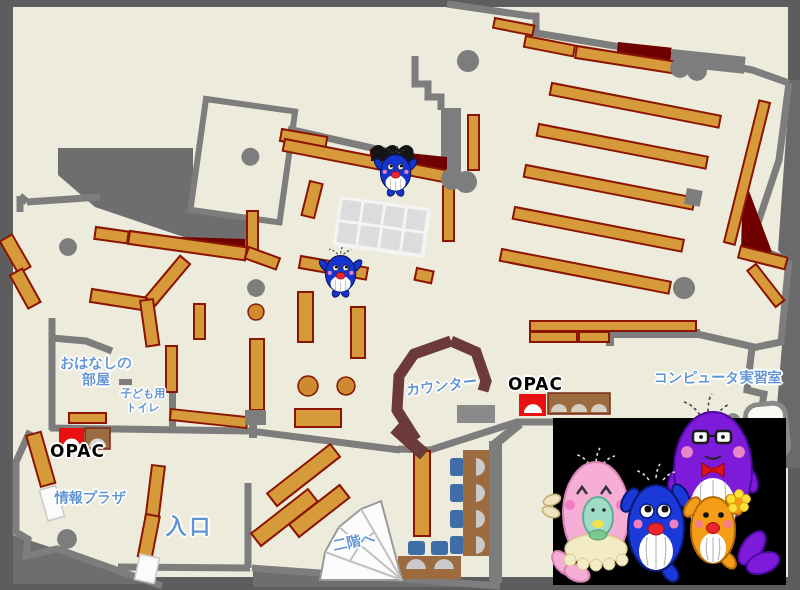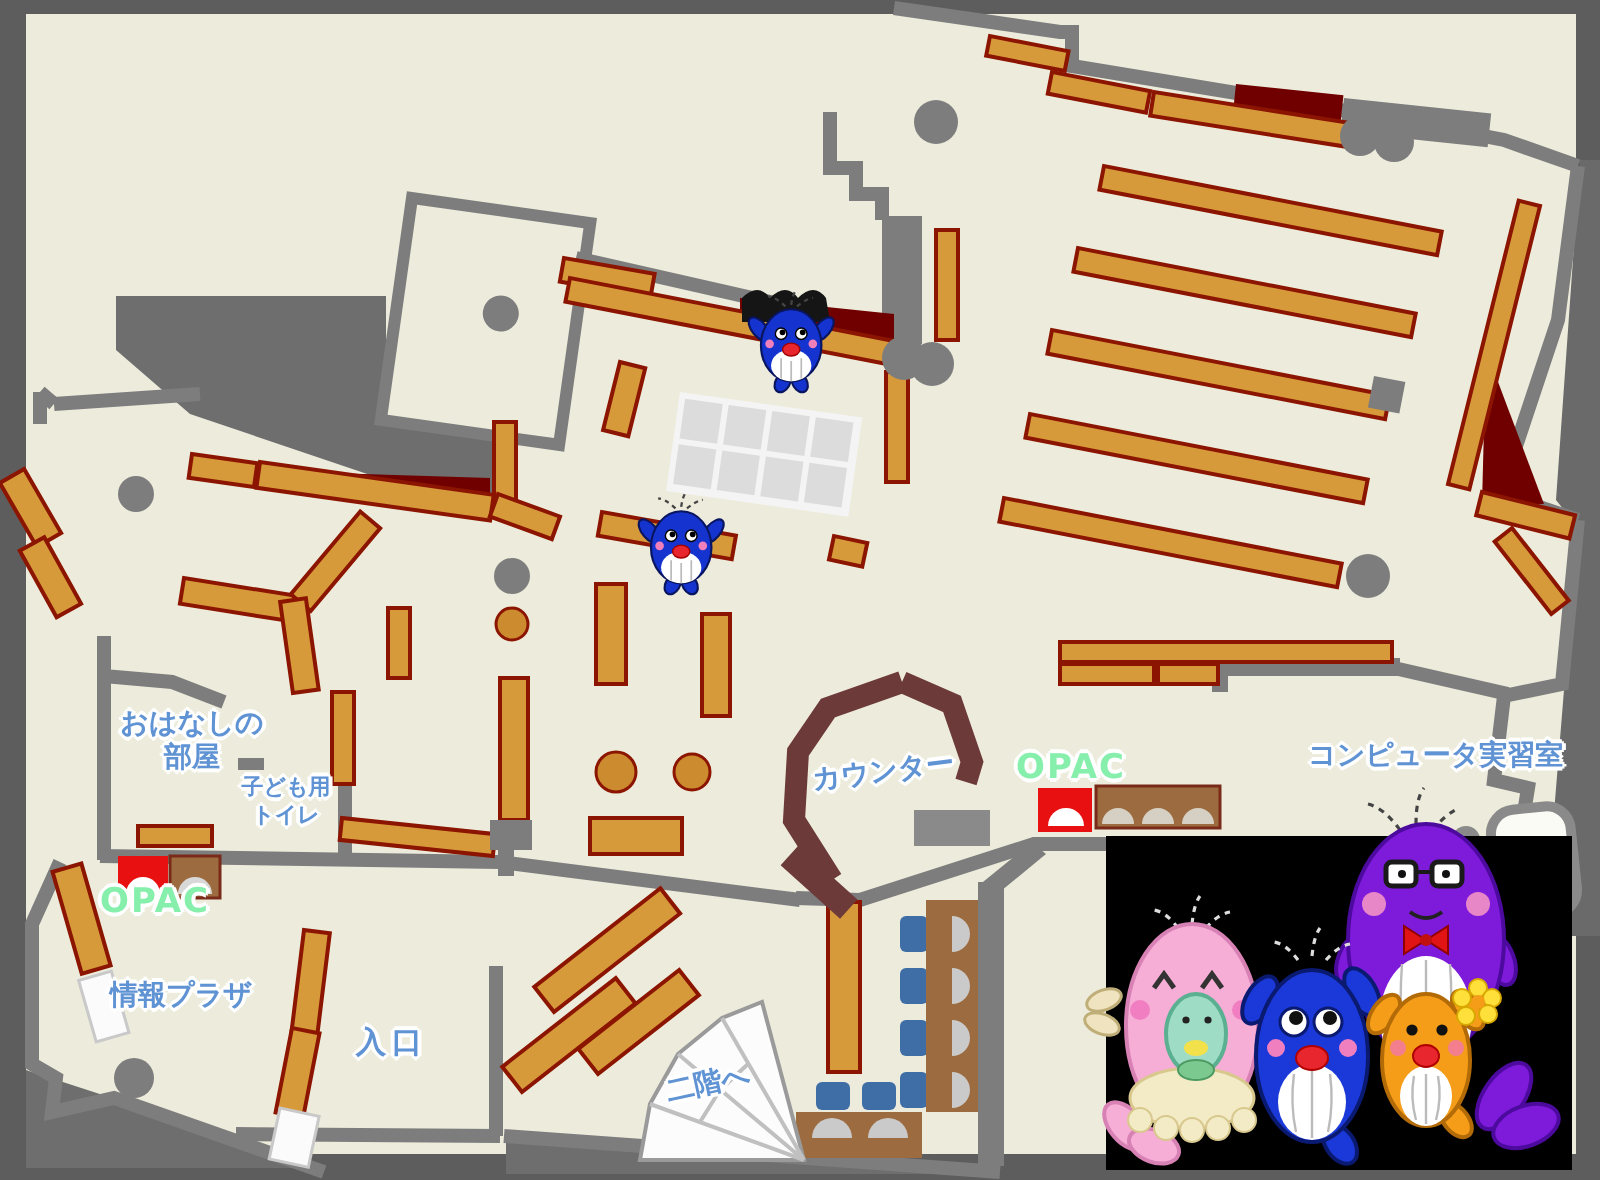--- a/index.html
+++ b/index.html
@@ -2,27 +2,27 @@
 <html><head>
 <meta charset="utf-8">
 <style>
   html,body{margin:0;padding:0;background:#444;}
   .stage{position:relative;width:800px;height:590px;overflow:hidden;
          font-family:"DejaVu Sans","Liberation Sans",sans-serif;background:#6a6a6a;}
   .stage svg{position:absolute;left:0;top:0;}
   .lbl{position:absolute;font-weight:bold;color:#5f93d4;white-space:nowrap;
        text-shadow:-2px 0 0 #fff,2px 0 0 #fff,0 -2px 0 #fff,0 2px 0 #fff,
                    -1px -1px 0 #fff,1px -1px 0 #fff,-1px 1px 0 #fff,1px 1px 0 #fff;}
-  .lbl.red{color:#86efac;}
+  .lbl.red{color:#000000;}
   .lbl .ln{display:block;text-align:center;}
   #lbl-ohanashi{left:48px;top:354px;width:96px;font-size:14px;line-height:17px;}
   #lbl-kids{left:112px;top:387px;width:62px;font-size:11px;line-height:14px;}
   #lbl-opac-left{left:50px;top:441px;font-size:17px;letter-spacing:1px;}
   #lbl-info{left:55px;top:489px;font-size:14px;text-align:right;}
-  #lbl-entrance{left:178px;top:512px;font-size:15px;letter-spacing:3px;}
+  #lbl-entrance{left:166px;top:512px;font-size:21px;letter-spacing:3px;}
   #lbl-stairs{left:333px;top:533px;font-size:14px;transform:rotate(-12deg);}
   #lbl-counter{left:406px;top:377px;font-size:14px;transform:rotate(-7deg);}
   #lbl-opac-right{left:508px;top:374px;font-size:17px;letter-spacing:1px;}
   #lbl-computer{left:622px;top:369px;font-size:14px;margin-left:32px;}
 </style>
 </head>
 <body>
 
 <div class="stage">
 <svg width="800" height="590" viewBox="0 0 800 590">

